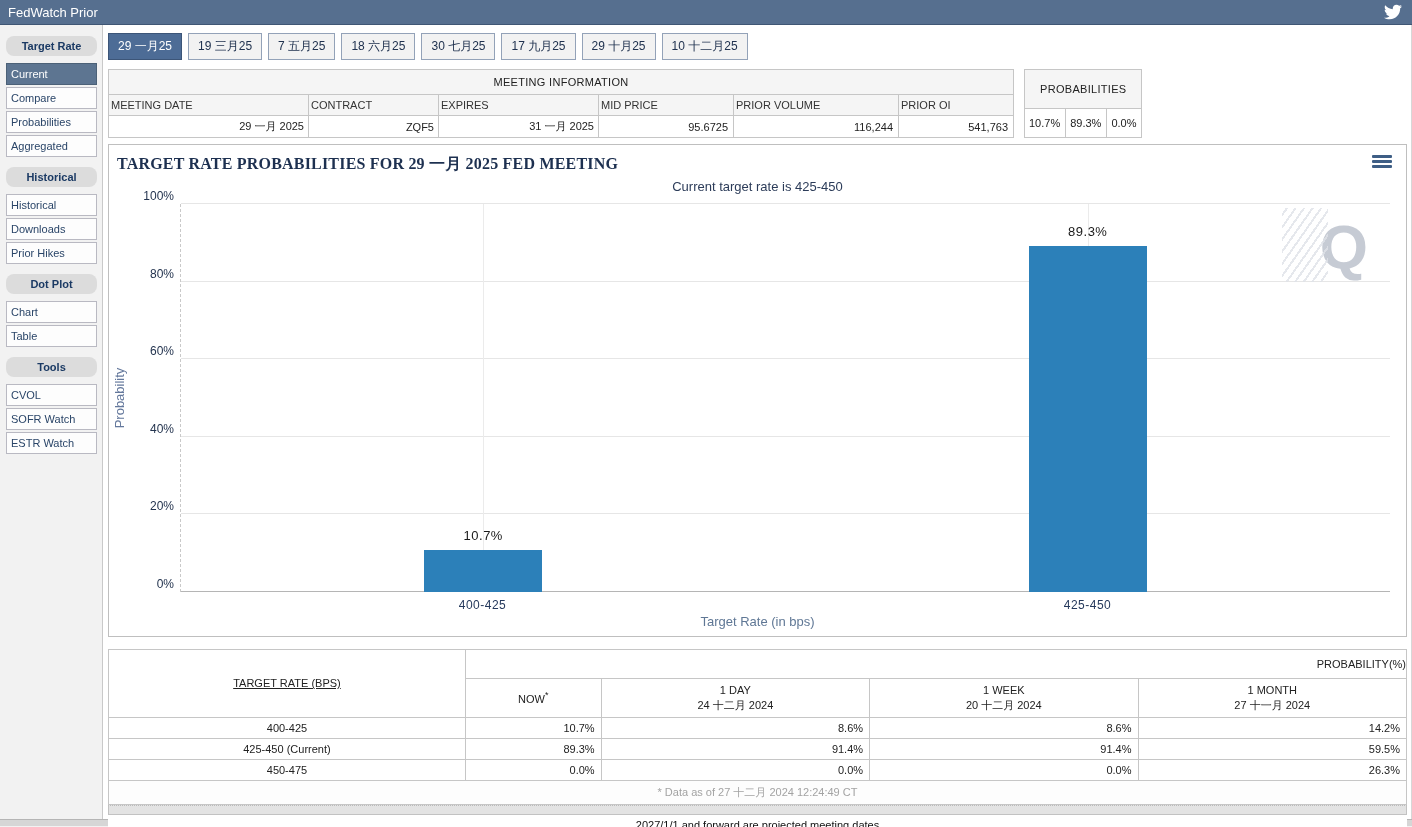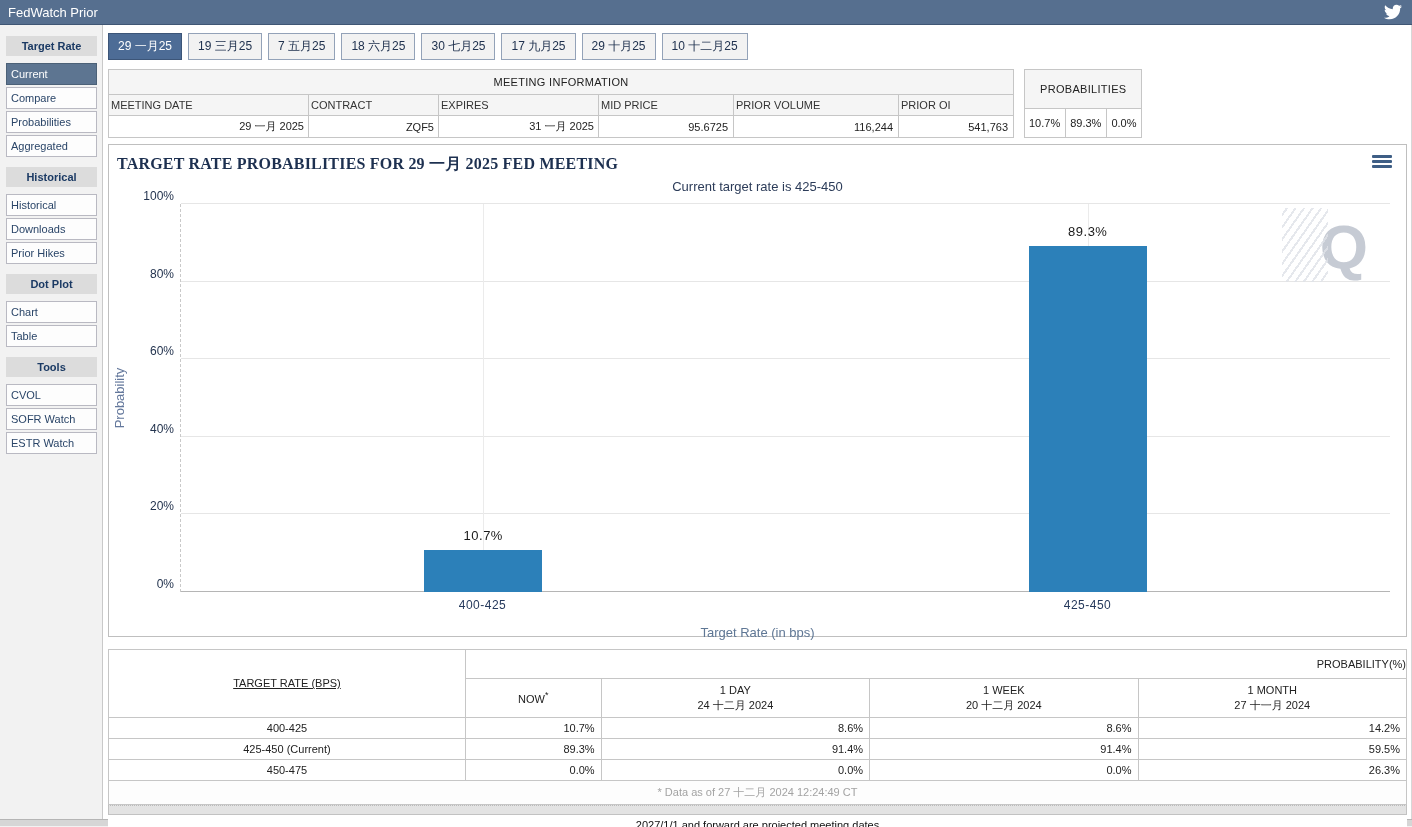--- a/index.html
+++ b/index.html
@@ -12,21 +12,21 @@
   .titlebar .app-title { font-size:13px; }
   .tw-icon { width:18px; height:18px; display:inline-block; cursor:pointer; }
 
   
   .main { display:flex; height:794px; }
   .sidebar { width:103px; background:#f2f2f2; padding:11px 0 0 6px; border-right:1px solid #c9c9c9; flex:none; }
   .content { flex:1; background:#fff; border-right:1px solid #d7d7d7; padding:8px 4px 0 5px; position:relative; }
   .bottom-strip { height:7px; background:#d6d6d6; border-top:1px solid #b5b5b5; }
 
   
-  .side-header { width:91px; background:#dcdcdc; border-radius:0; text-align:center; font-weight:bold;
+  .side-header { width:91px; background:#dcdcdc; border-radius:8px; text-align:center; font-weight:bold;
                  font-size:11px; color:#1b3a64; padding:4px 0; margin:10px 0 7px 0; }
   .side-group:first-child .side-header { margin-top:0; }
   .side-item { width:91px; background:#fdfdfd; border:1px solid #b9b9c2; font-size:11px; color:#2a4568;
                padding:4px 0 4px 4px; margin-bottom:2px; cursor:pointer; }
   .side-item.active { background:#5d7591; color:#fff; border-color:#4c6177; }
 
   
   .tabstrip { display:flex; gap:6px; padding-bottom:7px; }
   .tab { border:1px solid #93a2b8; background:#f2f2f2; color:#20324f; font-size:12px;
          padding:4px 9px; cursor:pointer; white-space:nowrap; }
@@ -61,21 +61,21 @@
   .barwrap { position:absolute; bottom:0; width:118px; height:100%; display:flex; flex-direction:column;
              justify-content:flex-end; align-items:center; }
   .barlabel { font-size:13px; color:#1a1a1a; margin-bottom:7px; letter-spacing:.5px; }
   .bar { width:100%; background:#2c80b9; }
   .watermark { position:absolute; top:12px; right:22px; font-size:62px; font-weight:bold;
                color:#c6cbd4; font-family:"Liberation Sans",sans-serif; line-height:1; }
   .watermark .hatch { position:absolute; right:40px; top:-8px; width:46px; height:74px;
       background:repeating-linear-gradient(-55deg, transparent 0 5px, #dfe2e8 5px 7px); opacity:.8; }
   .xticks { position:relative; margin:6px 16px 0 71px; height:16px; }
   .xtick { position:absolute; transform:translateX(-50%); font-size:12px; color:#25395c; letter-spacing:.5px; }
-  .xlabel { text-align:center; color:#5f7795; font-size:13px; margin-top:11px; }
+  .xlabel { text-align:center; color:#5f7795; font-size:13px; margin-top:0; }
 
   
   table.ptable { border-collapse:collapse; width:100%; margin-top:12px; font-size:11px; }
   table.ptable td { border:1px solid #c6c6c6; background:#fff; }
   td.trate-h { background:#f0f0f0; text-align:center; color:#222; font-size:11px;text-decoration:underline; }
   td.group-h { background:#f0f0f0; text-align:right; padding:8px 0; }
   td.col-h { background:#f5f5f5; text-align:center; padding:4px 0; line-height:1.35; }
   td.rate { text-align:center; padding:4px 0; }
   td.num { text-align:right; padding:4px 6px 4px 0; }
   td.now { background:#f6f6d5; text-align:right; padding:4px 6px 4px 0; }

